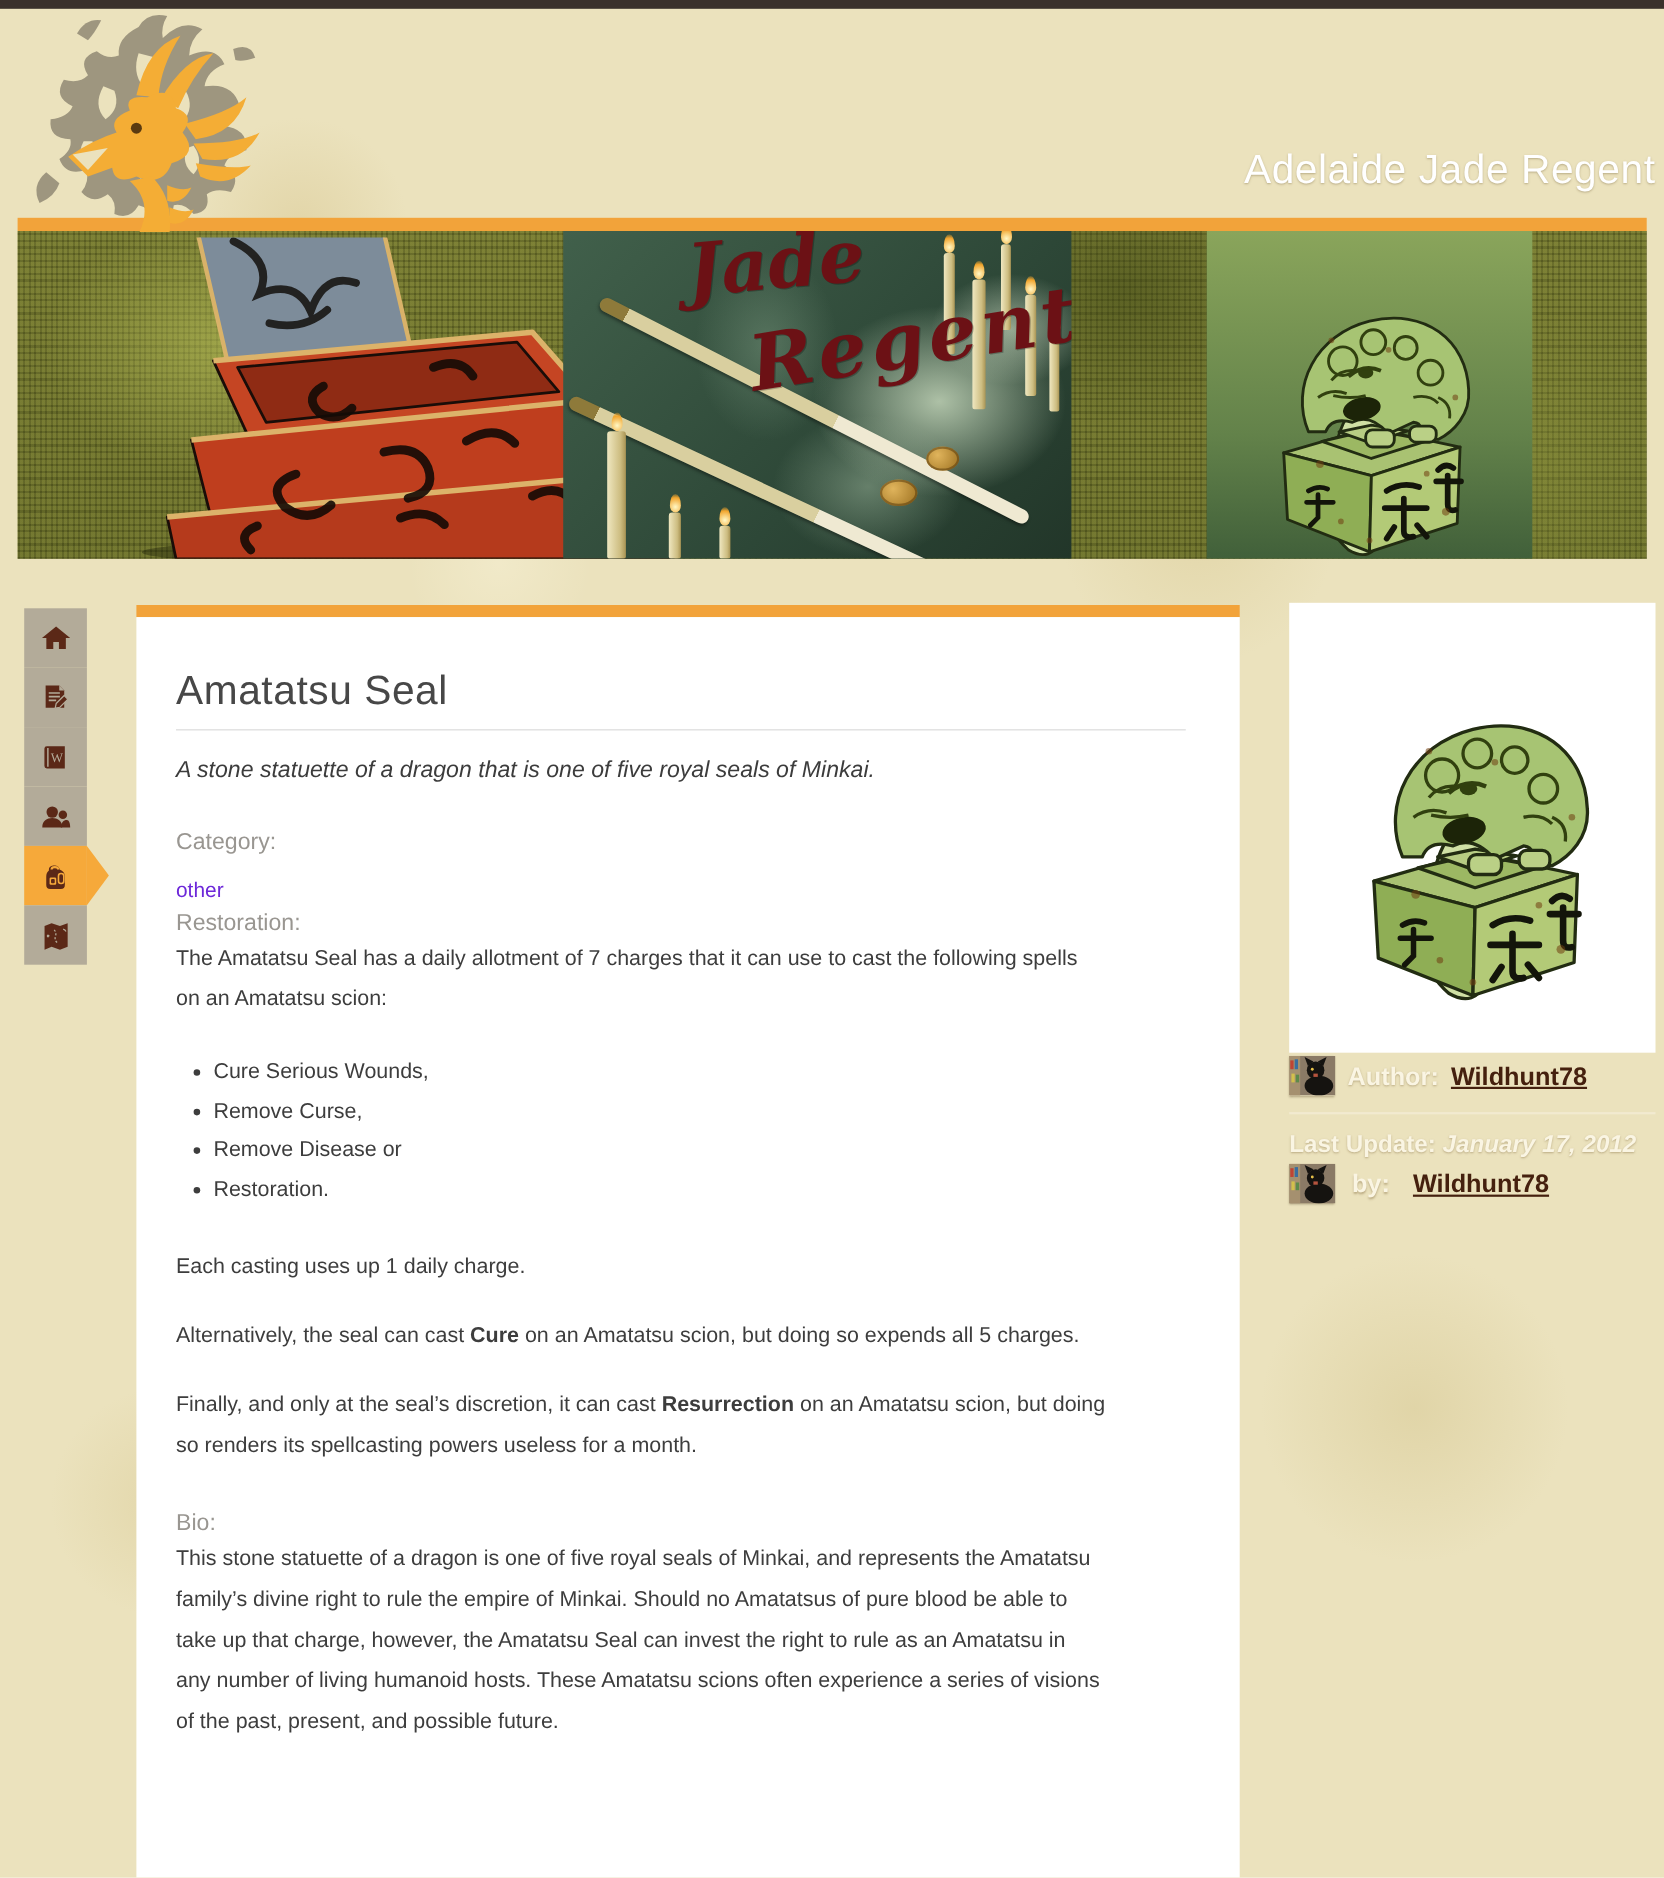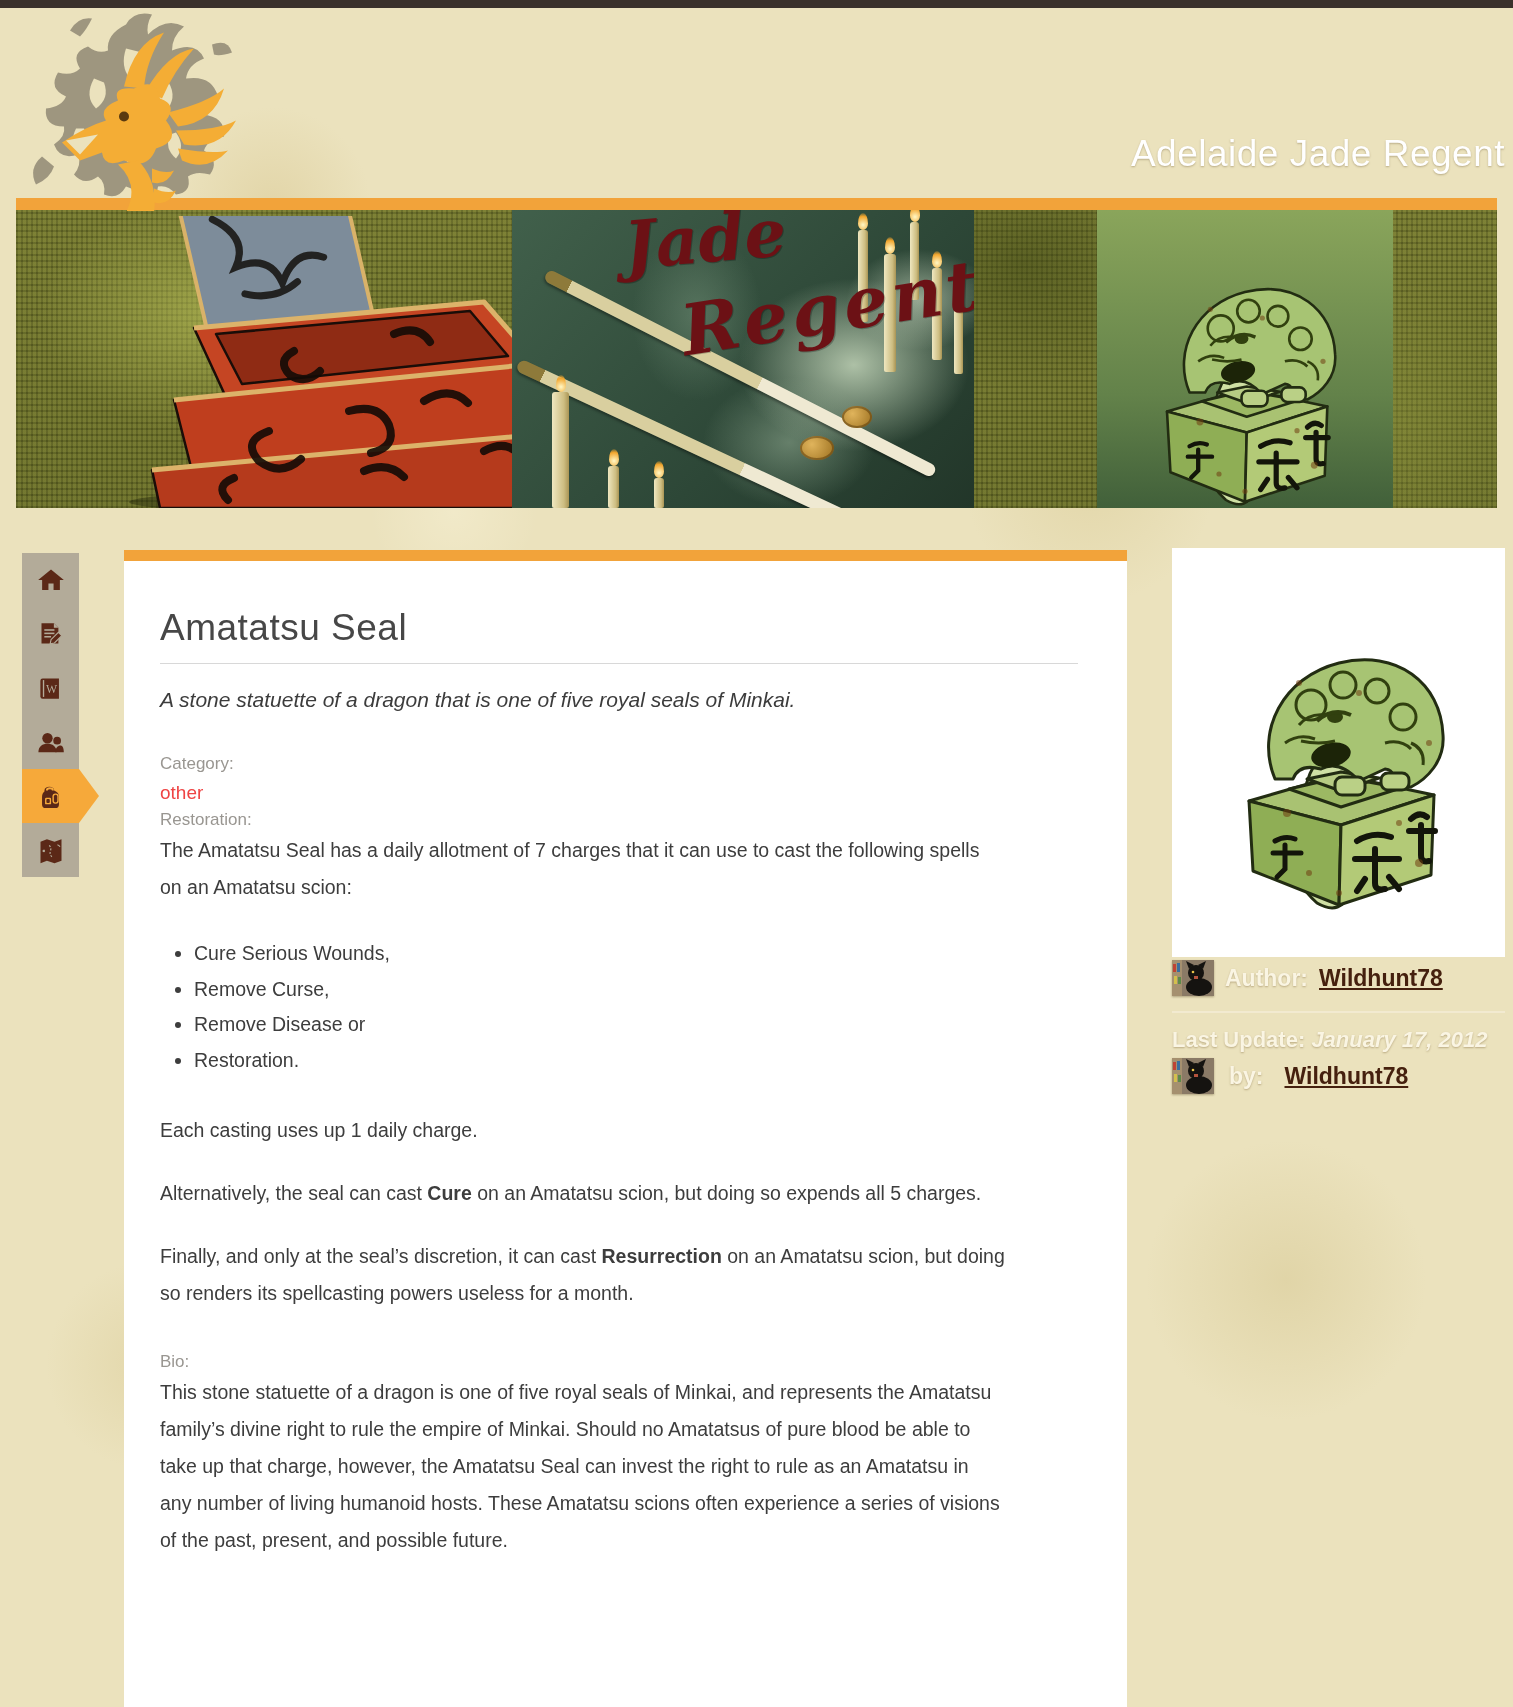--- a/index.html
+++ b/index.html
@@ -80,23 +80,23 @@
   .nav-item.active::after { content:""; position:absolute; left:57px; top:0;
     border-top:27px solid transparent; border-bottom:27px solid transparent; border-left:20px solid #f6a93a; }
 
   
   .card { position:absolute; left:124px; top:550px; width:1003px; z-index:3; }
   .card-accent { height:11px; background:#f2a33a; }
   .card-white { background:#ffffff; height:1146px; padding:26px 46px 0 36px; overflow:hidden; }
   .page-title { font-size:37px; font-weight:300; color:#474747; letter-spacing:.5px; margin-top:20px; }
   .title-rule { border:none; border-top:1px solid #d8d8d8; margin-top:14px; width:918px; }
   .tagline { font-style:italic; font-size:21px; color:#3c3c3c; margin-top:24px; }
-  .field-label { font-size:17px; color:#999691; margin-top:26px; }
+  .field-label { font-size:21px; color:#999691; margin-top:26px; }
   .field-label.first { margin-top:42px; }
-  .field-value { font-size:19px; color:#ef4444; margin-top:8px; }
+  .field-value { font-size:19px; color:#6d28d9; margin-top:21px; }
   .body-p { font-size:19.5px; color:#3d3d3d; line-height:37px; max-width:845px; margin-top:26px; }
   .body-p.tight { margin-top:2px; }
   .spell-list { margin:30px 0 0 6px; padding-left:28px; max-width:700px; }
   .spell-list li { font-size:19.5px; color:#3d3d3d; line-height:35.5px; }
   .bio-label { margin-top:40px; }
 
   
   .meta { position:absolute; left:1172px; top:548px; width:372px; z-index:3; }
   .seal-box { width:333px; height:409px; background:#ffffff; display:flex; align-items:center; justify-content:center; cursor:pointer; }
   .meta-row { display:flex; align-items:center; gap:11px; margin-top:3px; height:36px; }

